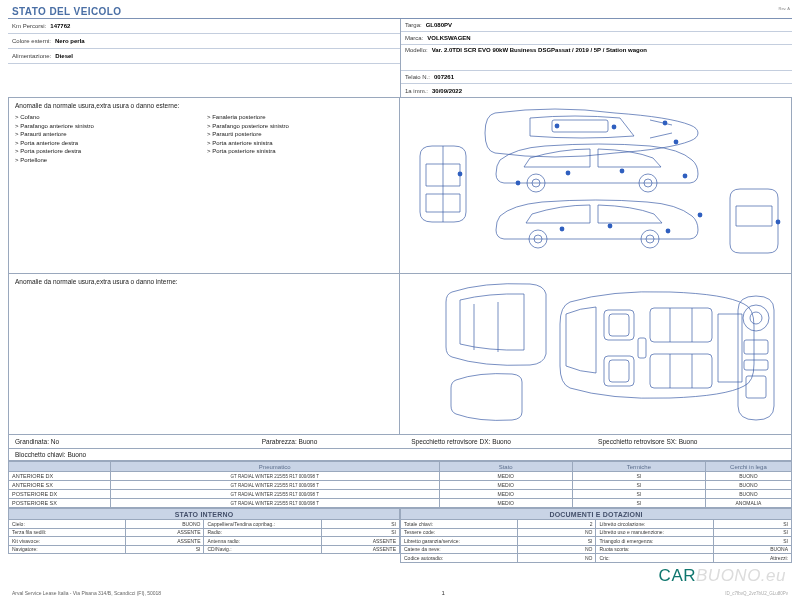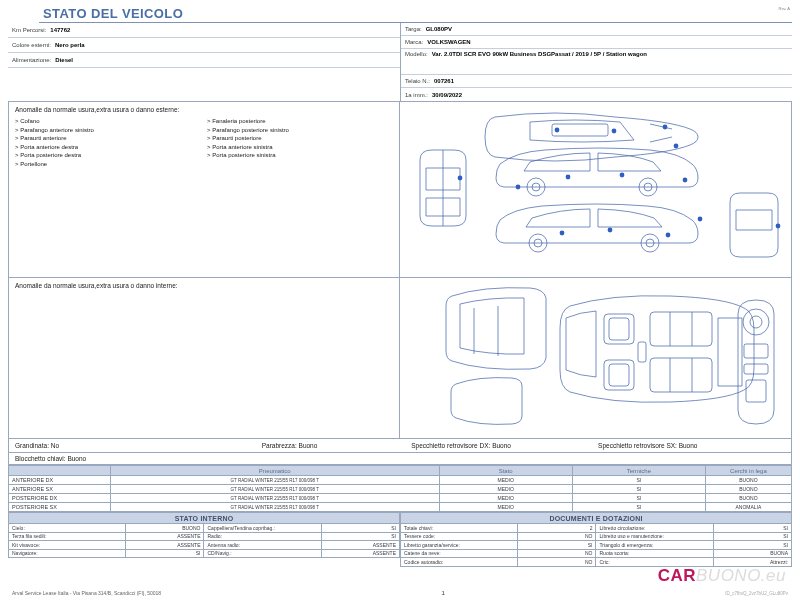--- a/index.html
+++ b/index.html
@@ -11,26 +11,25 @@
     font-size:6px;
     color:#1a1a1a;
     position:relative;
     overflow:hidden;
   }
   .page { position:relative; width:800px; height:600px; padding:4px 8px 0 8px; }
 
   
   .doc-title {
     color:#4a6fa5;
-    font-size:13px;
+    font-size:10px;
     font-weight:bold;
     letter-spacing:0.4px;
     padding:2px 0 1px 4px;
     border-bottom:1px solid #7d92b5;
-    margin-left:31px;
   }
   .rev { position:absolute; right:10px; top:6px; font-size:4px; color:#888; }
 
   
   .top-grid { display:flex; width:100%; border-bottom:1px solid #9aa8bd; }
   .top-left { width:50%; }
   .top-right { width:50%; border-left:1px solid #9aa8bd; }
   .info-row {
     display:flex;
     border-bottom:1px solid #c4cede;
@@ -110,21 +109,21 @@
   }
   .footer .pg { font-size:6px; color:#333; }
   .footer .rt { font-size:4.5px; color:#aaa; }
 
   
   .watermark {
     position:absolute; right:14px; bottom:14px;
     font-size:17px; color:#dcdcdc; font-style:italic;
     letter-spacing:0.5px; pointer-events:none;
   }
-  .watermark b { font-style:normal; font-weight:bold; color:#be185d; }
+  .watermark b { font-style:normal; font-weight:normal; color:#0f766e; }
 
   
   svg { display:block; }
   .mk { fill:#2f5fbf; }
 </style>
 </head>
 <body>
 
 <div class="page">
 

